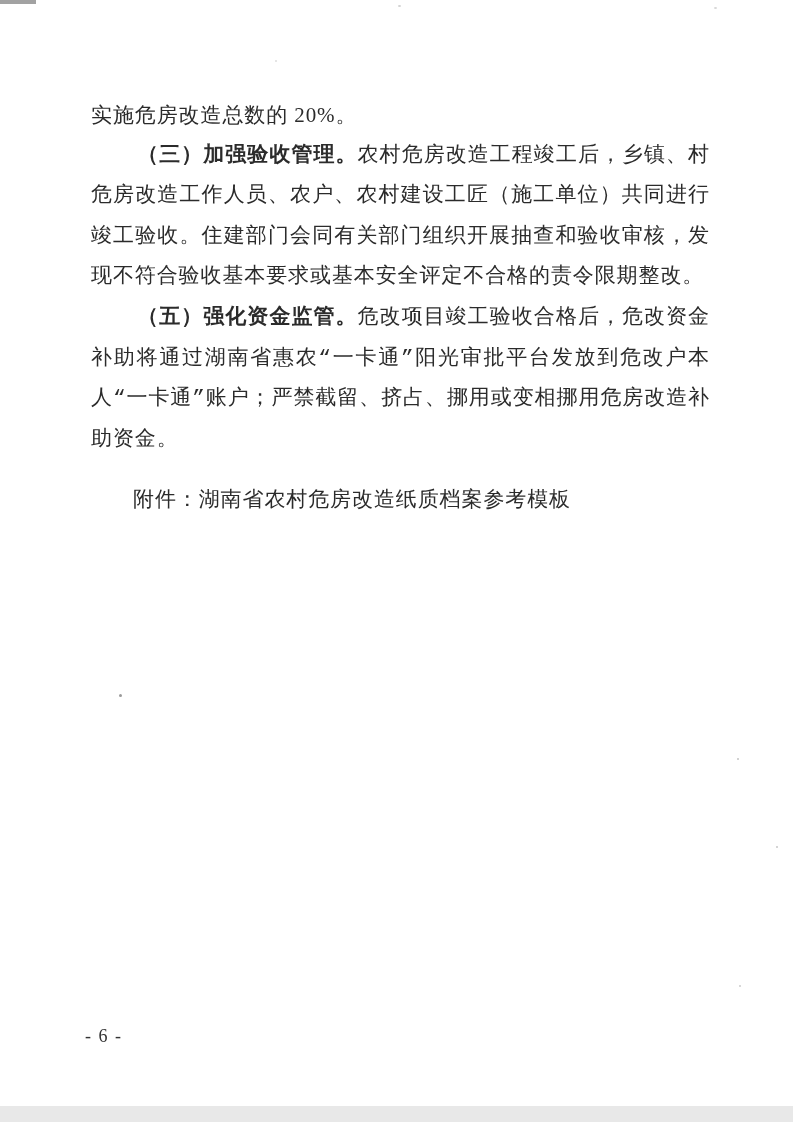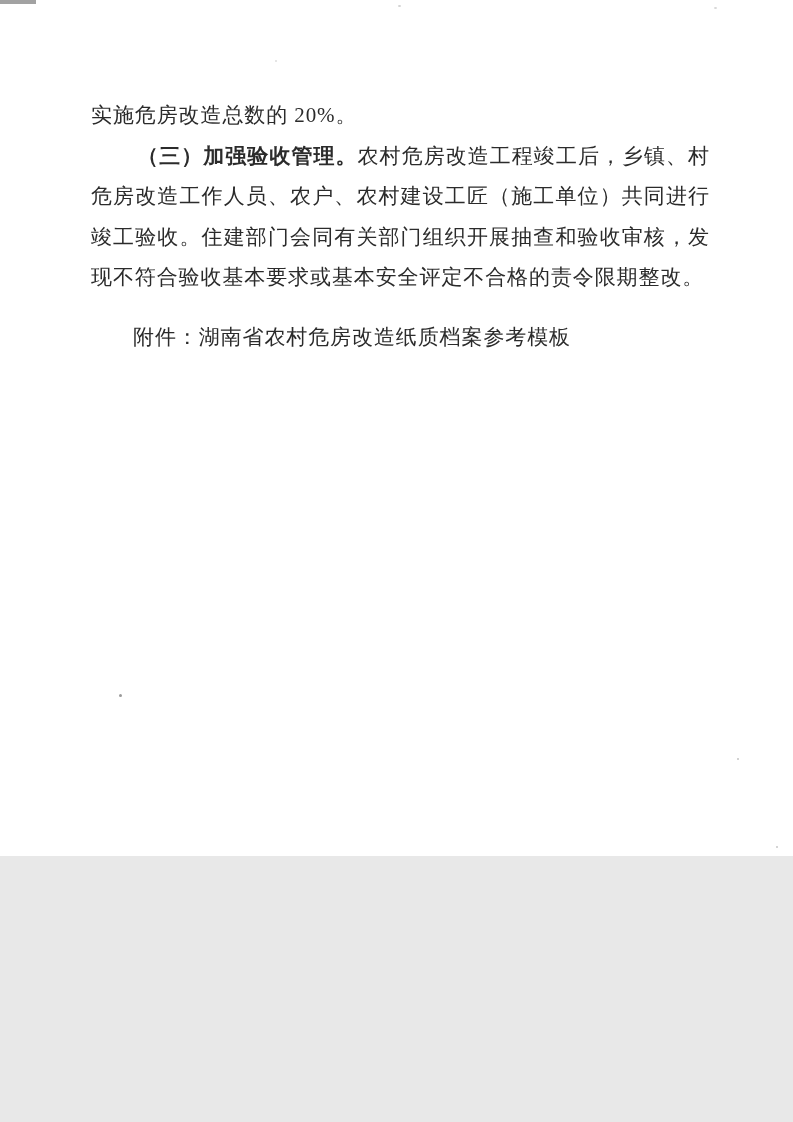--- a/index.html
+++ b/index.html
@@ -3,21 +3,21 @@
 <meta charset="utf-8">
 <style>
   html, body {
     margin: 0;
     padding: 0;
     background: #e8e8e8;
   }
   .doc-page {
     position: relative;
     width: 793px;
-    height: 856px;
+    height: 1106px;
     margin: 0 auto;
     background: #ffffff;
     overflow: hidden;
     font-family: "Liberation Serif", "DejaVu Serif", serif;
     color: #2b2b2b;
   }
   .content {
     position: absolute;
     left: 91px;
     top: 95px;
@@ -27,20 +27,21 @@
     margin: 0;
     font-size: 21px;
     line-height: 40.6px;
     letter-spacing: 0.9px;
     text-align: justify;
     text-justify: inter-character;
     font-weight: 400;
   }
   .para.indent {
     text-indent: 2.2em;
+    font-family: Liberation Mono, monospace;
   }
   .lead {
     font-weight: 700;
   }
   .attachment {
     margin-top: 19px;
     text-indent: 2em;
   }
   .page-number {
     position: absolute;
@@ -87,20 +88,21 @@
   <div class="speckle sp6"></div>
   <div class="speckle sp7"></div>
 
   <div class="content">
 
     <p class="para">实施危房改造总数的 20%。</p>
 
     <p class="para indent"><span class="lead">（三）加强验收管理。</span><span>农村危房改造工程竣工后，乡镇、村危房改造工作人员、农户、农村建设工匠（施工单位）共同进行竣工验收。住建部门会同有关部门组织开展抽查和验收审核，发现不符合验收基本要求或基本安全评定不合格的责令限期整改。</span></p>
 
 
+    <p class="para indent"><span class="lead">（五）强化资金监管。</span><span>危改项目竣工验收合格后，危改资金补助将通过湖南省惠农“一卡通”阳光审批平台发放到危改户本人“一卡通”账户；严禁截留、挤占、挪用或变相挪用危房改造补助资金。</span></p>
 
     <p class="para attachment">附件：湖南省农村危房改造纸质档案参考模板</p>
 
   </div>
 
   <div class="page-number">- 6 -</div>
 
 </div>
 
 </body></html>

